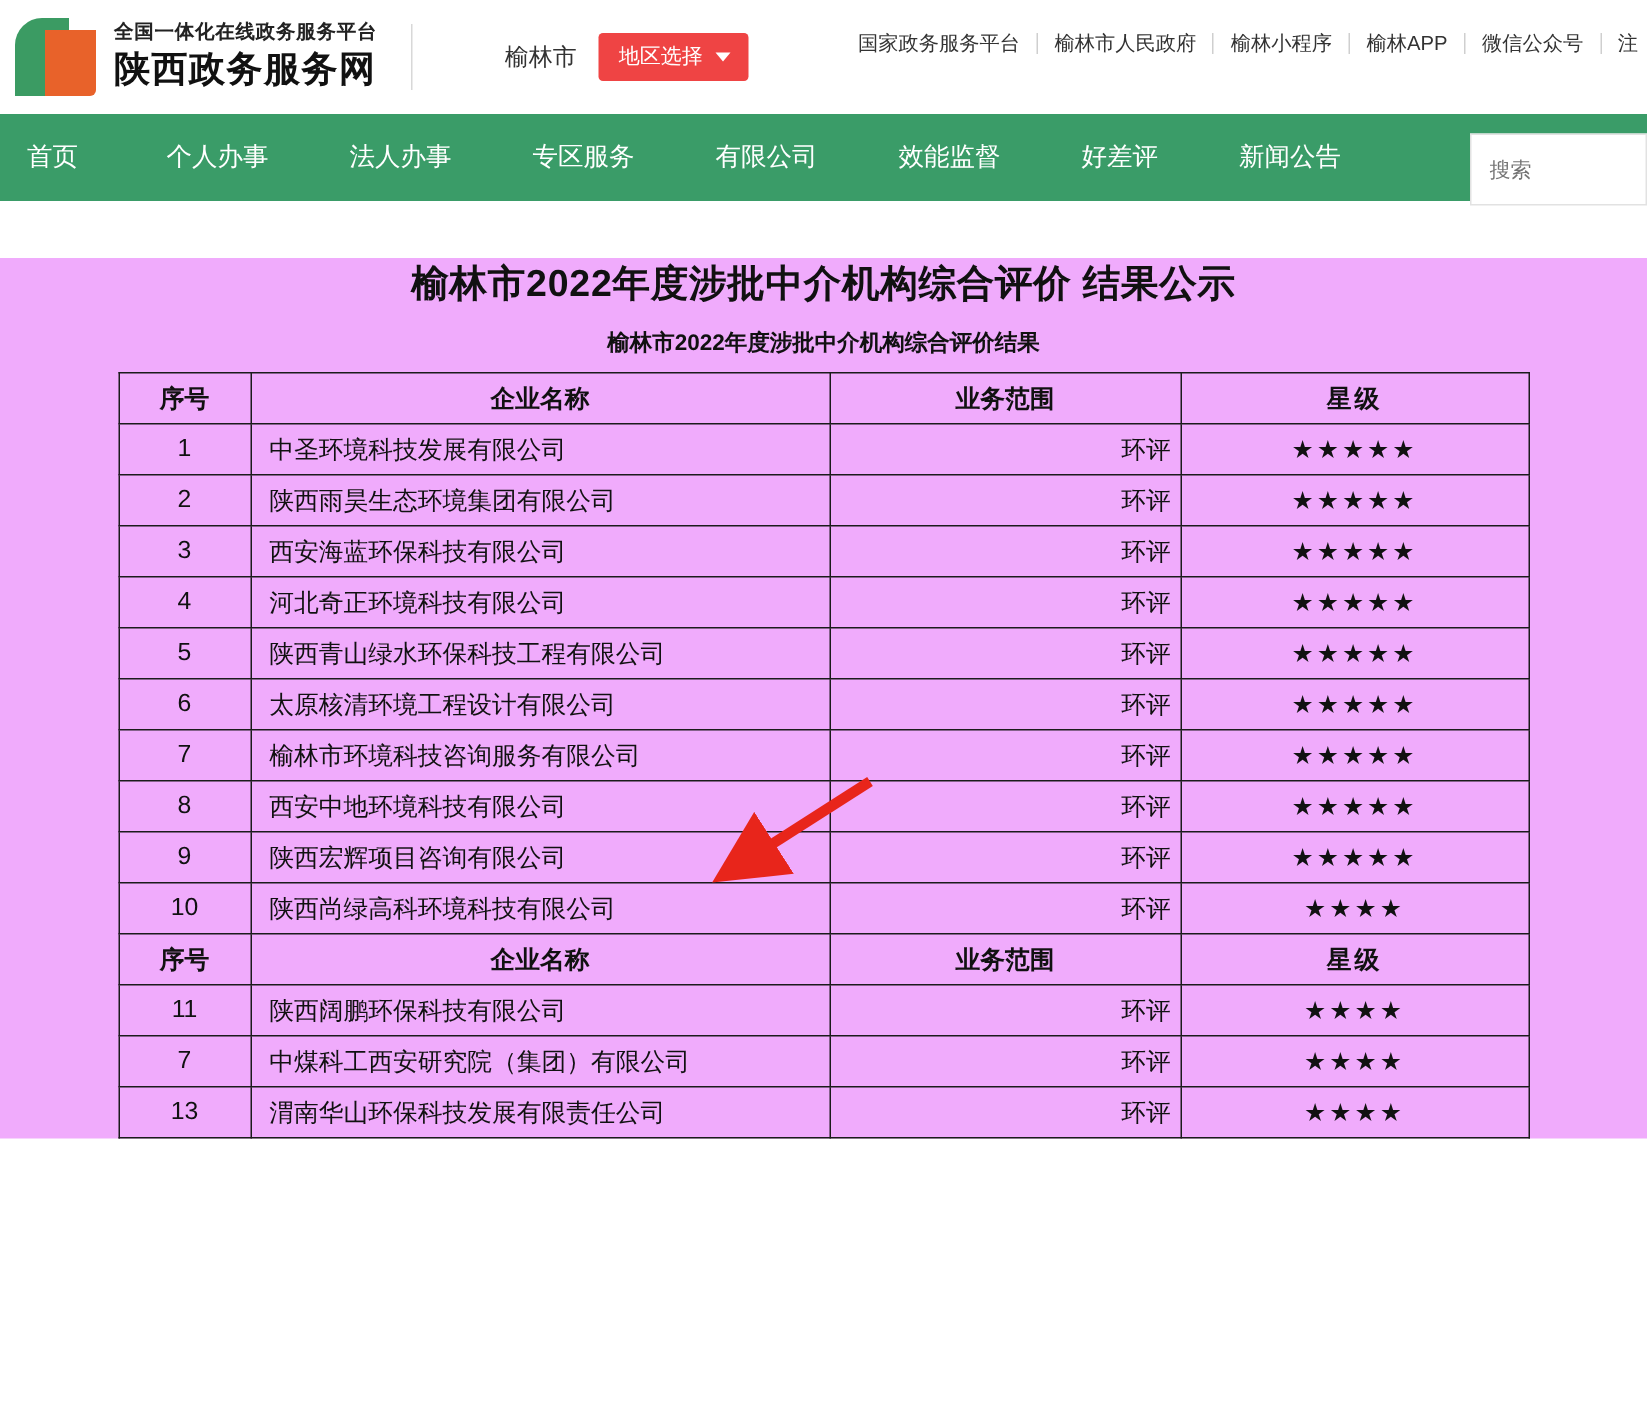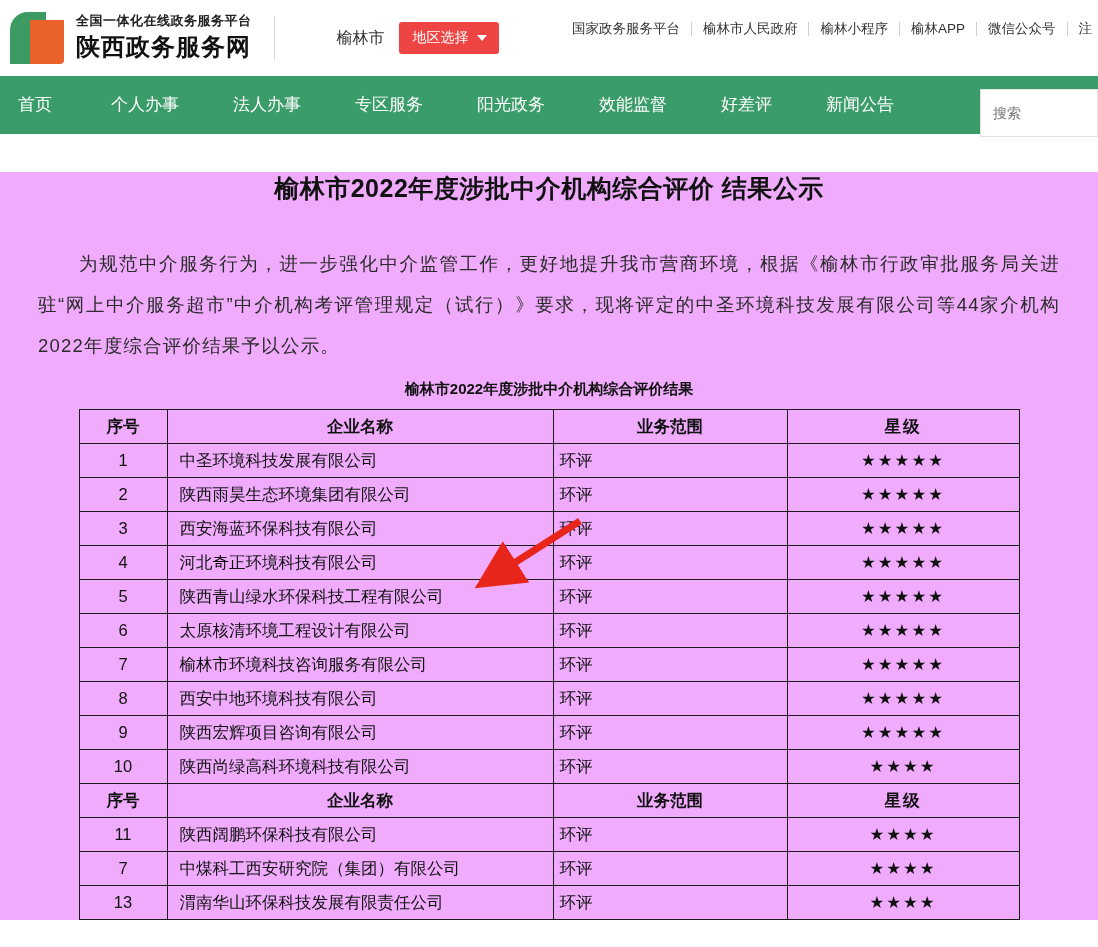--- a/index.html
+++ b/index.html
@@ -160,21 +160,21 @@
   }
   table.result td, table.result th {
     border: 1px solid #1b1b1b;
     height: 34px;
     font-size: 16.5px;
     color: #111;
     padding: 0 6px;
   }
   .col-idx { width: 88px; text-align: center; }
   .col-name { width: 386px; text-align: left; padding-left: 12px !important; }
-  .col-scope { width: 234px; text-align: left; font-size: 15px; }
+  .col-scope { width: 234px; text-align: right; font-size: 15px; }
   .col-star { width: 232px; text-align: center; letter-spacing: 2px; font-size: 15px; }
   .hdr-row td { font-weight: bold; font-size: 18px; text-align: center; }
   .hdr-row td.col-name { text-align: center; padding-left: 6px !important; }
 
   
   .arrow-svg {
     position: absolute;
     left: 0; top: 0;
     pointer-events: none;
     overflow: visible;
@@ -210,35 +210,32 @@
       <a href="#">微信公众号</a>
       <a href="#">注</a>
     </div>
   </div>
 
   <div class="nav">
     <div class="nav-item">首页</div>
     <div class="nav-item">个人办事</div>
     <div class="nav-item">法人办事</div>
     <div class="nav-item">专区服务</div>
-    <div class="nav-item">阳光政务</div>
+    <div class="nav-item">有限公司</div>
     <div class="nav-item">效能监督</div>
     <div class="nav-item">好差评</div>
     <div class="nav-item">新闻公告</div>
     <div class="search-box">
       <input type="text" placeholder="搜索" style="">
     </div>
   </div>
 
   <div class="content">
     <div class="doc-title">榆林市2022年度涉批中介机构综合评价 结果公示</div>
 
-    <div class="para">
-      <span class="indent"></span><span>为规范中介服务行为，进一步强化中介监管工作，更好地提升我市营商环境，根据《榆林市行政审批服务局关进驻“网上中介服务超市”中介机构考评管理规定（试行）》要求，现将评定的中圣环境科技发展有限公司等44家介机构2022年度综合评价结果予以公示。</span>
-    </div>
 
     <div class="table-caption">榆林市2022年度涉批中介机构综合评价结果</div>
 
     <table class="result">
       <tbody>
           <tr class="hdr-row">
         <td class="col-idx">序号</td>
         <td class="col-name">企业名称</td>
         <td class="col-scope">业务范围</td>
         <td class="col-star">星级</td>

